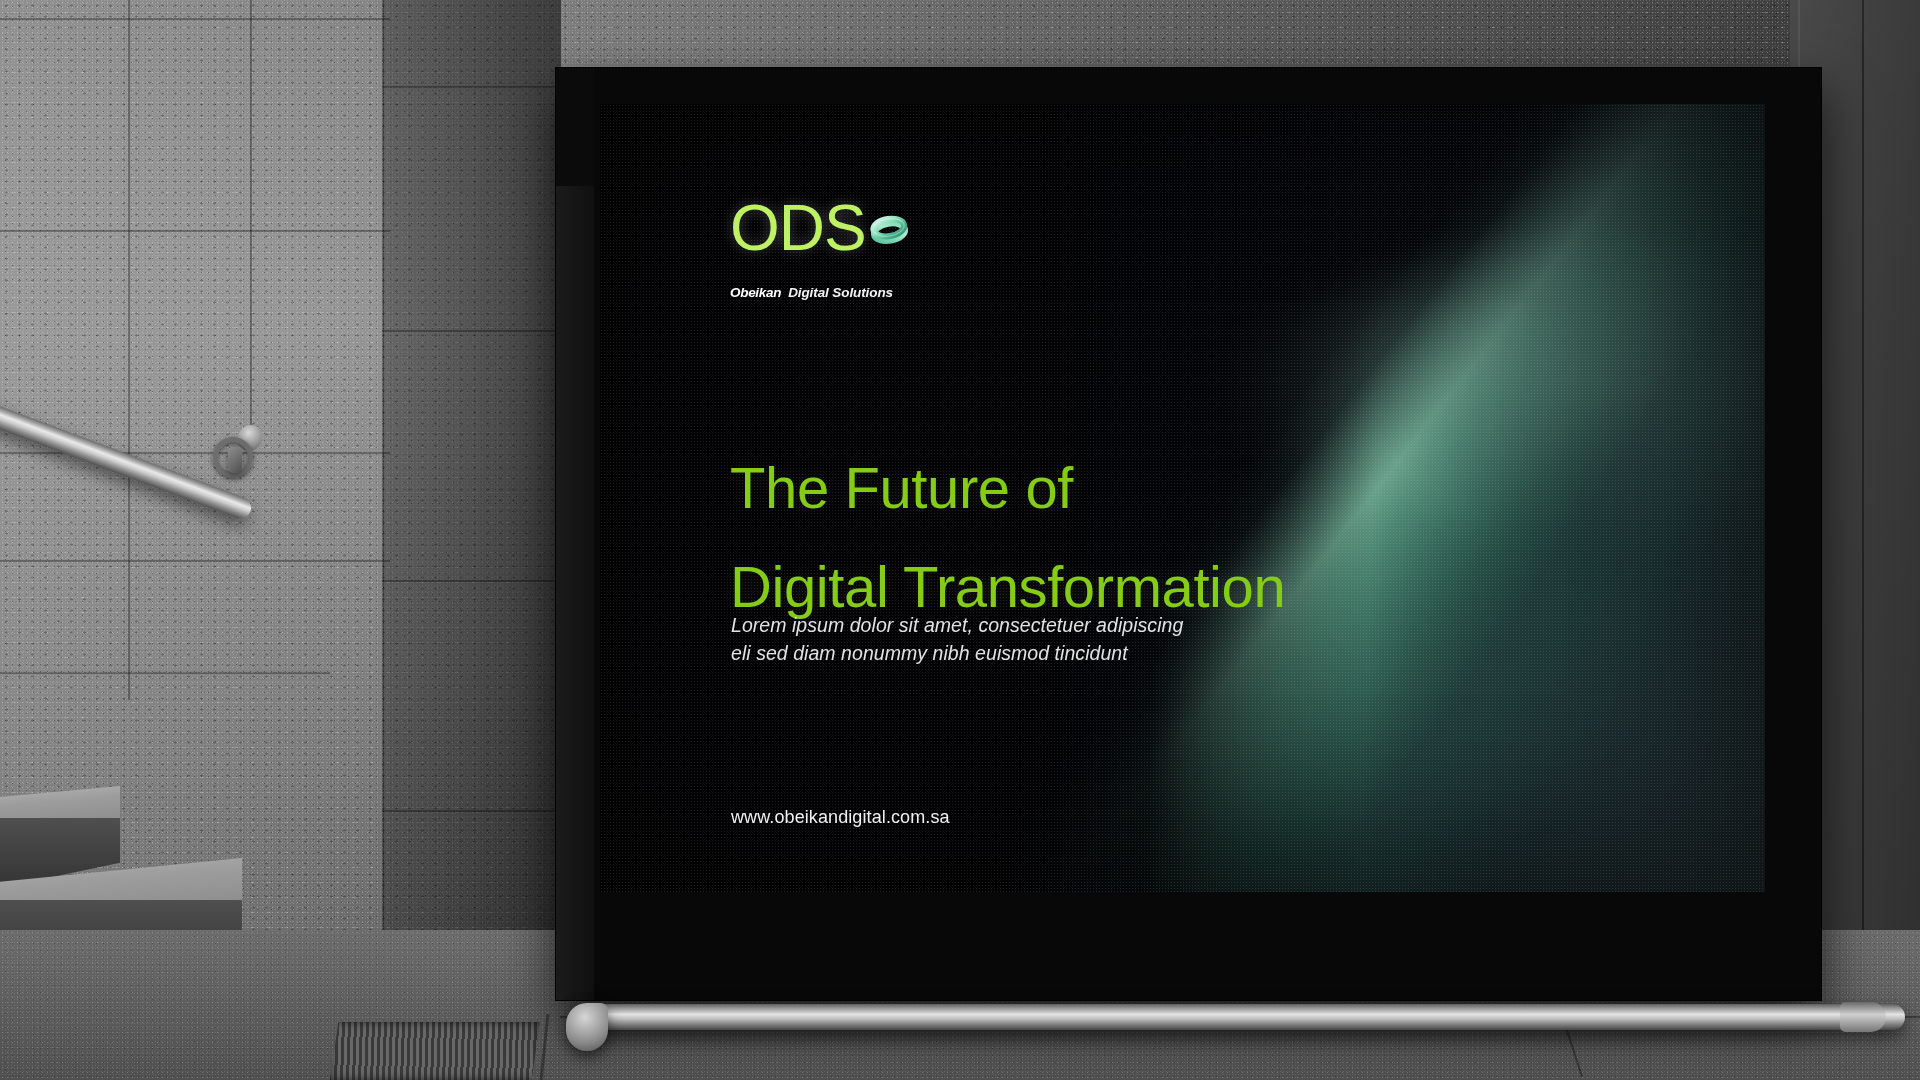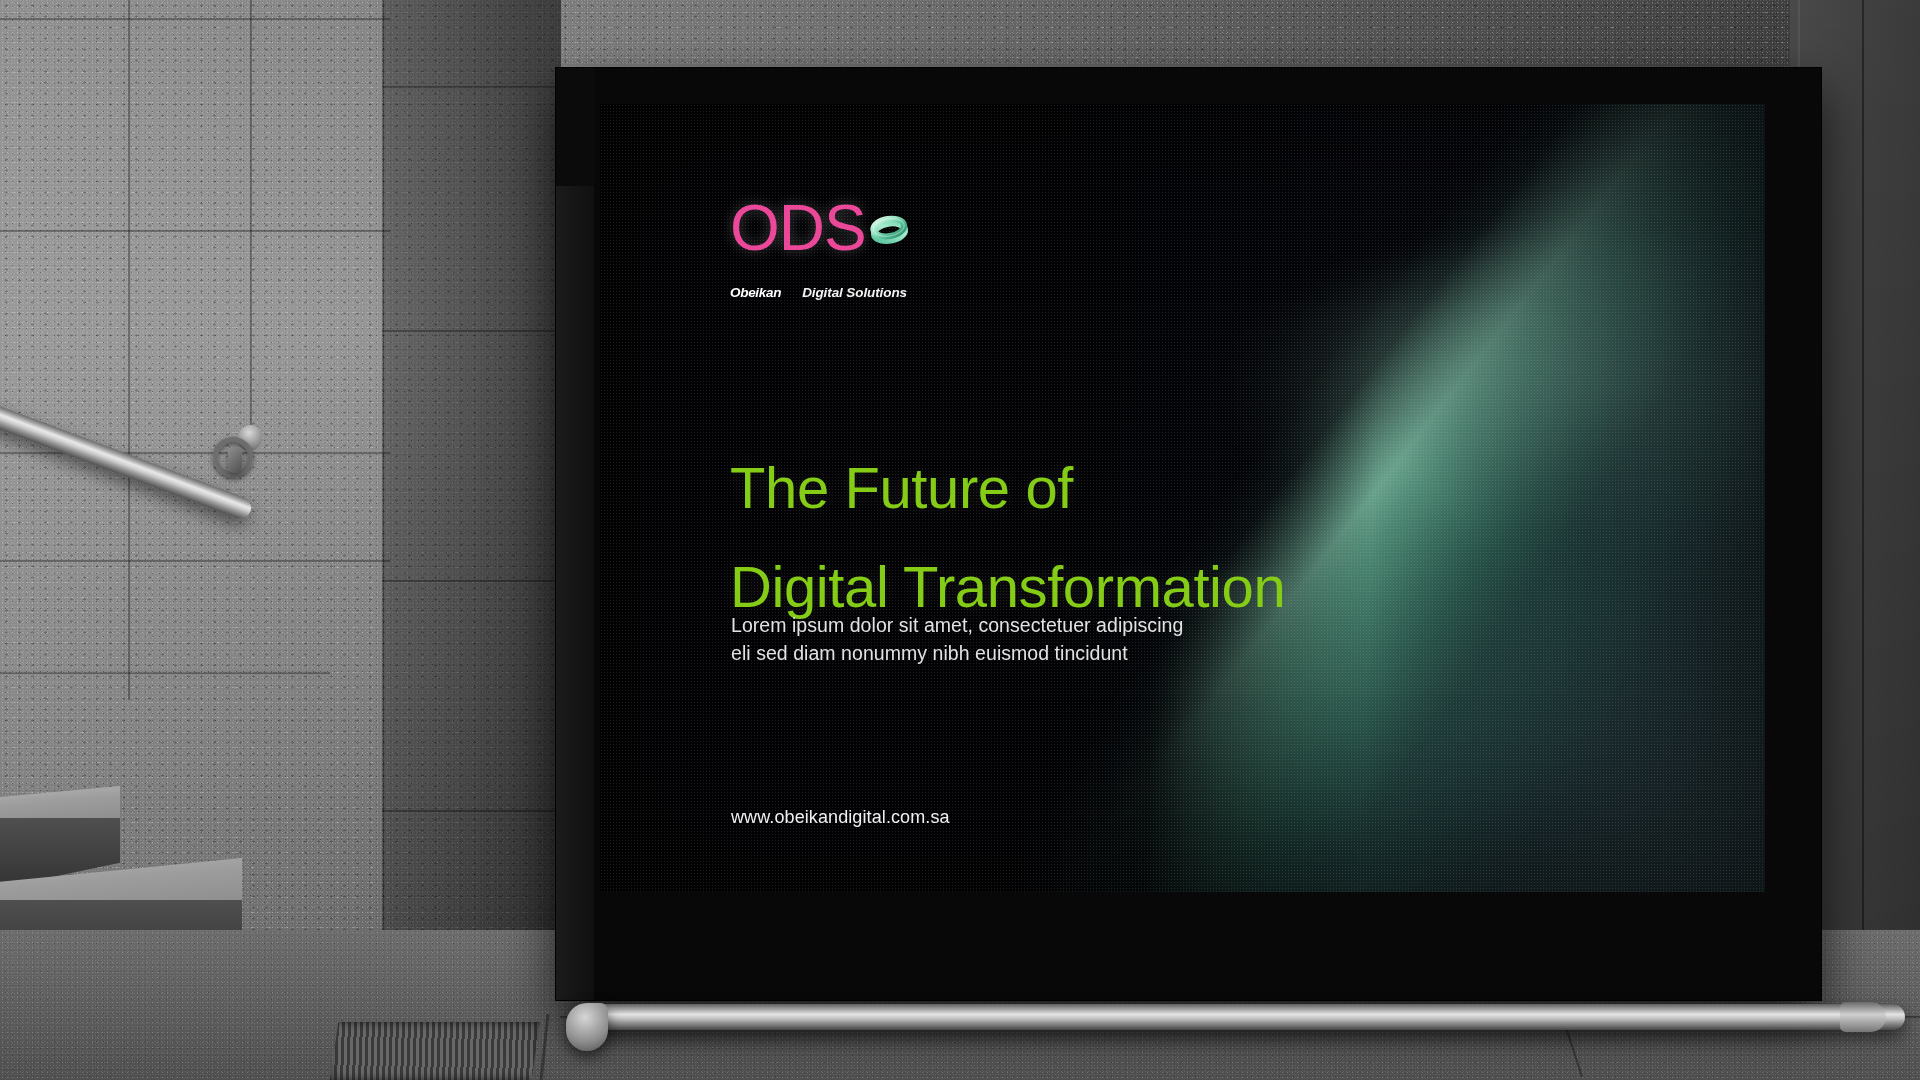--- a/index.html
+++ b/index.html
@@ -119,35 +119,35 @@
       radial-gradient(rgba(255,255,255,.7) .5px, transparent .6px),
       radial-gradient(rgba(0,0,0,.7) .5px, transparent .6px);
     background-size:3px 3px,4px 4px;background-position:0 0,1px 2px;}
 
   
   .content{position:absolute;inset:0;}
 
   .logo{position:absolute;left:130px;top:96px;}
   .logo-row{display:flex;align-items:flex-start;}
   .logo-ods{font-family:"Liberation Sans",sans-serif;font-weight:400;font-size:64px;
-    letter-spacing:-1px;color:#ec4899;line-height:.9;
+    letter-spacing:-1px;color:#bef264;line-height:.9;
     text-shadow:0 0 14px rgba(255,255,255,.30);}
   .logo-ring{margin-left:1px;margin-top:8px;}
-  .logo-tag{margin-top:4px;display:flex;align-items:baseline;gap:21px;
+  .logo-tag{margin-top:4px;display:flex;align-items:baseline;gap:7px;
     font-size:13.5px;line-height:1;white-space:nowrap;}
   .logo-tag .b{font-weight:700;font-style:italic;color:#fff;letter-spacing:-.3px;}
   .logo-tag .n{font-weight:600;font-style:italic;color:#f2f2f2;letter-spacing:-.1px;margin-top:24px;}
 
   .headline{position:absolute;left:130px;top:352px;color:#84cc16;
     font-size:58px;font-weight:300;line-height:1.12;letter-spacing:-.4px;
     text-shadow:0 0 22px rgba(255,255,255,.13);}
   .headline .l2{display:block;margin-top:34px;}
 
   .body-copy{position:absolute;left:131px;top:508px;color:#e2e2e4;
-    font-size:19.5px;font-weight:300;line-height:1.42;letter-spacing:.05px;}
+    font-size:19.5px;font-weight:300;line-height:1.42;letter-spacing:.05px;font-style:italic;}
   .body-copy span{display:block;}
 
   .url{position:absolute;left:131px;top:703px;color:#f0f0f2;
     font-size:18px;font-weight:400;letter-spacing:.1px;}
 
   
   .pg-vig{box-shadow:inset 0 0 140px 30px rgba(0,0,0,.55);}
 </style>
 </head>
 <body>

